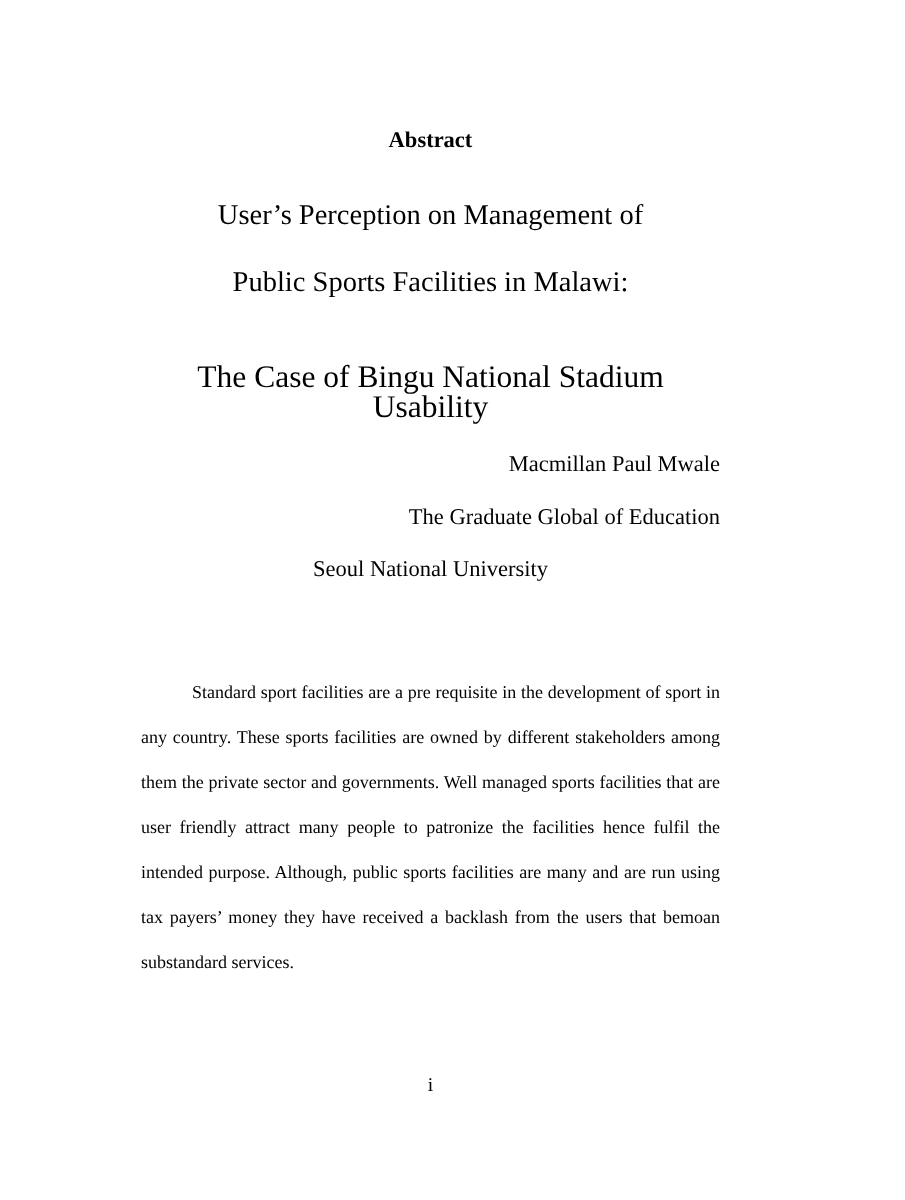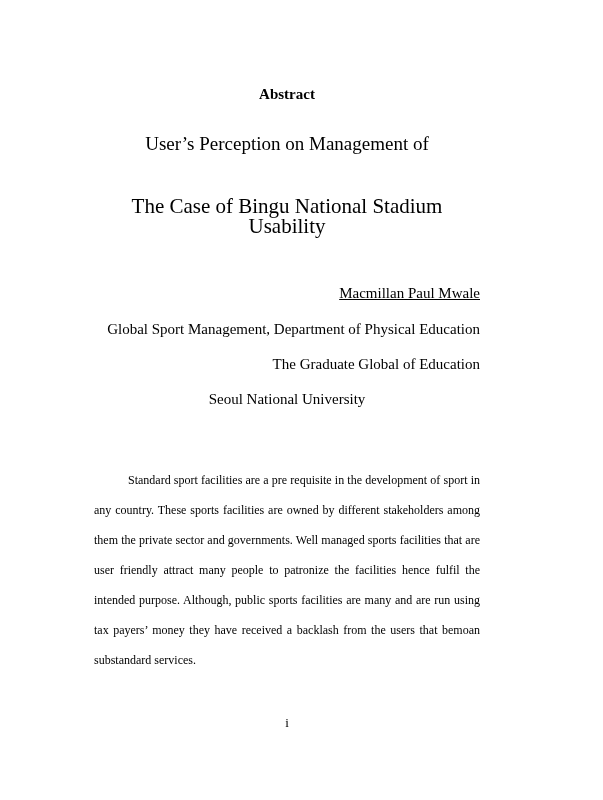--- a/index.html
+++ b/index.html
@@ -35,21 +35,21 @@
     margin-top: 30px;
     text-align: center;
     font-size: 21px;
     line-height: 20px;
   }
   .byline {
     text-align: right;
     font-size: 15px;
     line-height: 19px;
   }
-  .byline.author { margin-top: 48px; text-decoration: underline; }
+  .byline.author { margin-top: 20px; }
   .byline.affil-1 { margin-top: 17px; }
   .byline.affil-2 { margin-top: 16px; }
   .byline.affil-3 { margin-top: 16px; text-align: center; }
   .abstract-body {
     margin-top: 56px;
     font-size: 12px;
     line-height: 30px;
     text-align: justify;
     text-indent: 34px;
   }
@@ -65,27 +65,27 @@
 </style>
 </head>
 <body>
 
 <div class="page">
 
   <div class="abstract-heading">Abstract</div>
 
   <div class="title-block">
     <div>User’s Perception on Management of</div>
+    <div>Public Sports Facilities in Malawi:</div>
   </div>
 
   <div class="subtitle">The Case of Bingu National Stadium Usability</div>
 
   <div class="byline author">Macmillan Paul Mwale</div>
 
-  <div class="byline affil-1">Global Sport Management, Department of Physical Education</div>
 
   <div class="byline affil-2">The Graduate Global of Education</div>
 
   <div class="byline affil-3">Seoul National University</div>
 
   <p class="abstract-body">Standard sport facilities are a pre requisite in the development of sport in any country. These sports facilities are owned by different stakeholders among them the private sector and governments. Well managed sports facilities that are user friendly attract many people to patronize the facilities hence fulfil the intended purpose. Although, public sports facilities are many and are run using tax payers’ money they have received a backlash from the users that bemoan substandard services.</p>
 
   <div class="page-number">i</div>
 
 </div>

